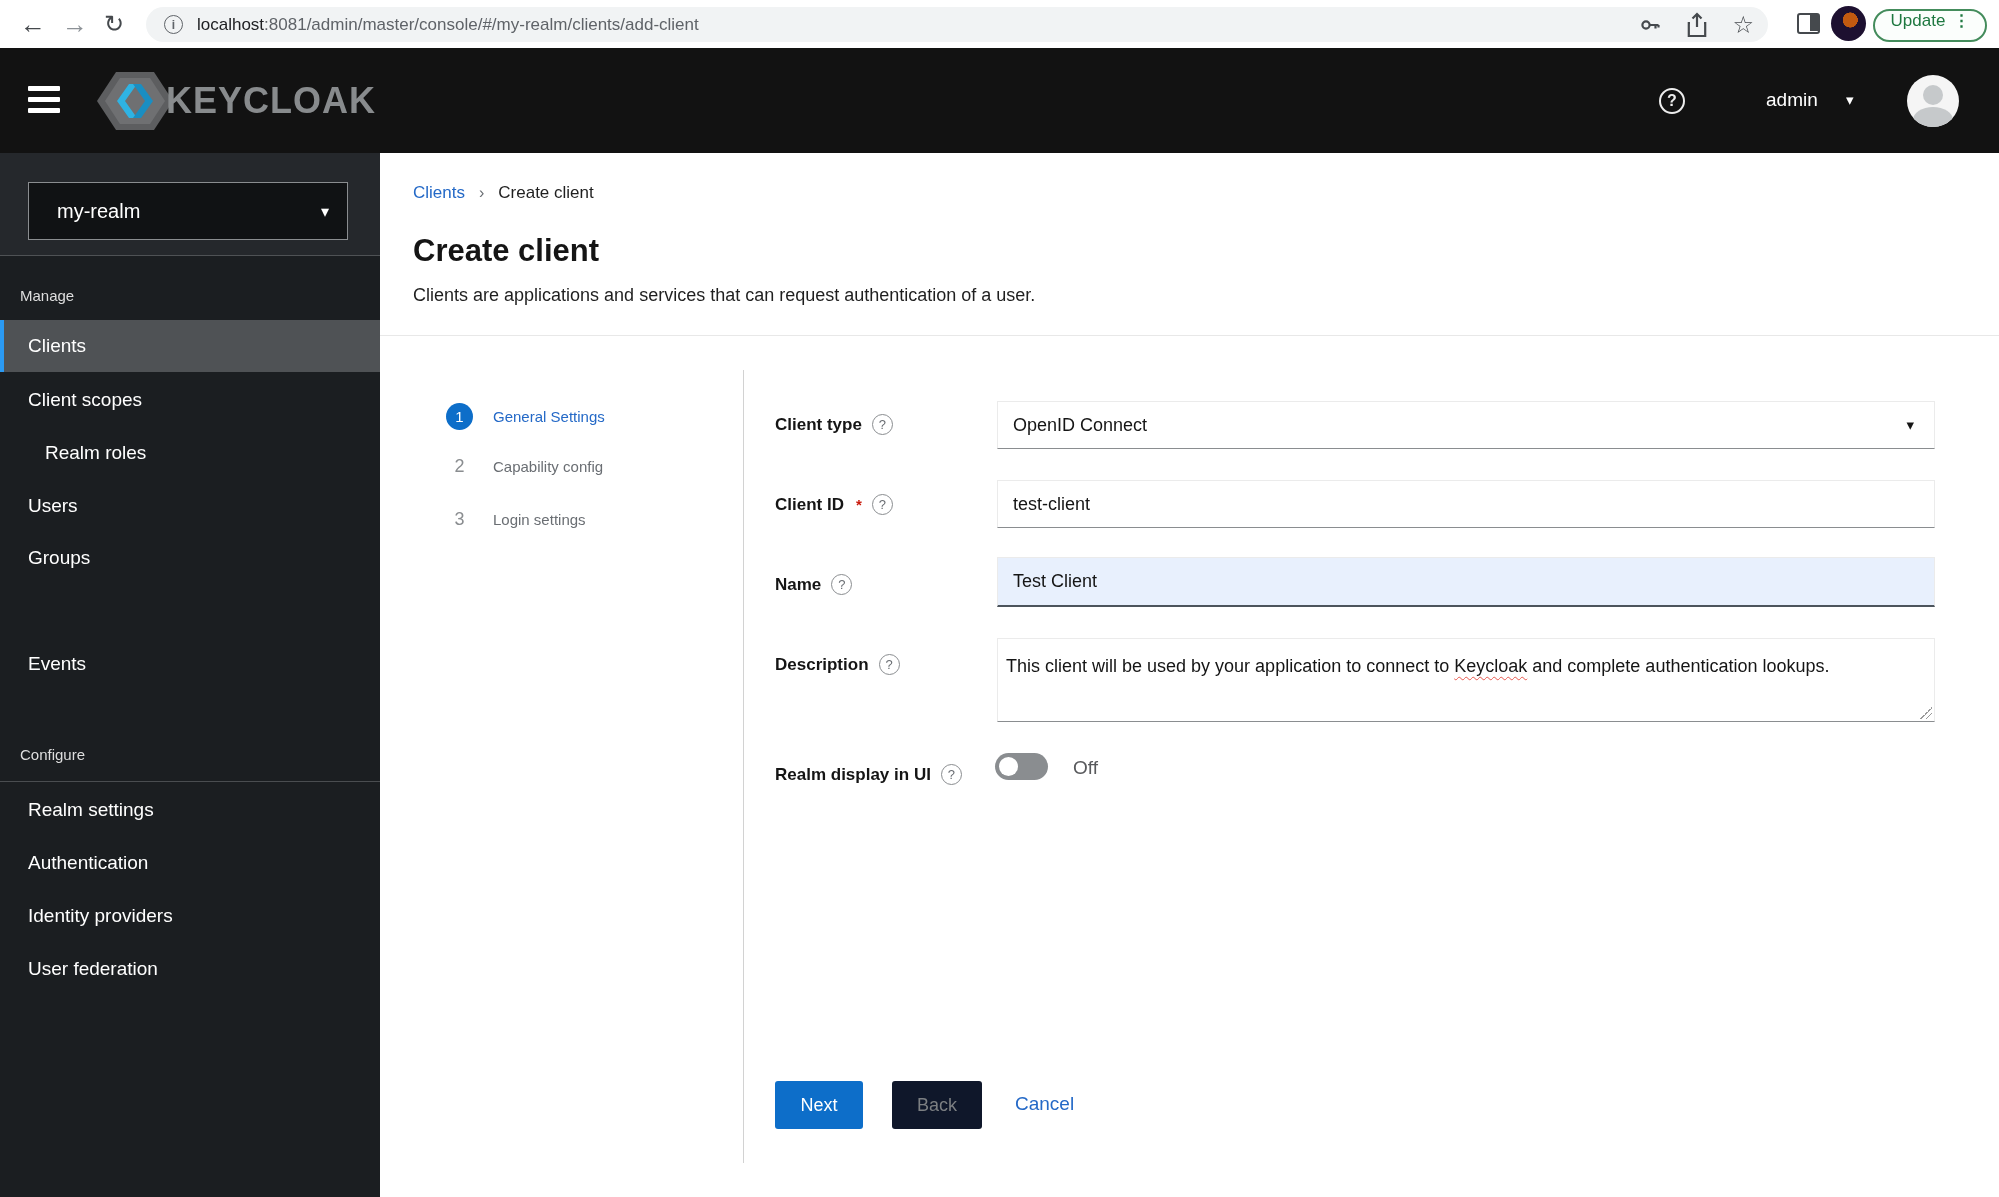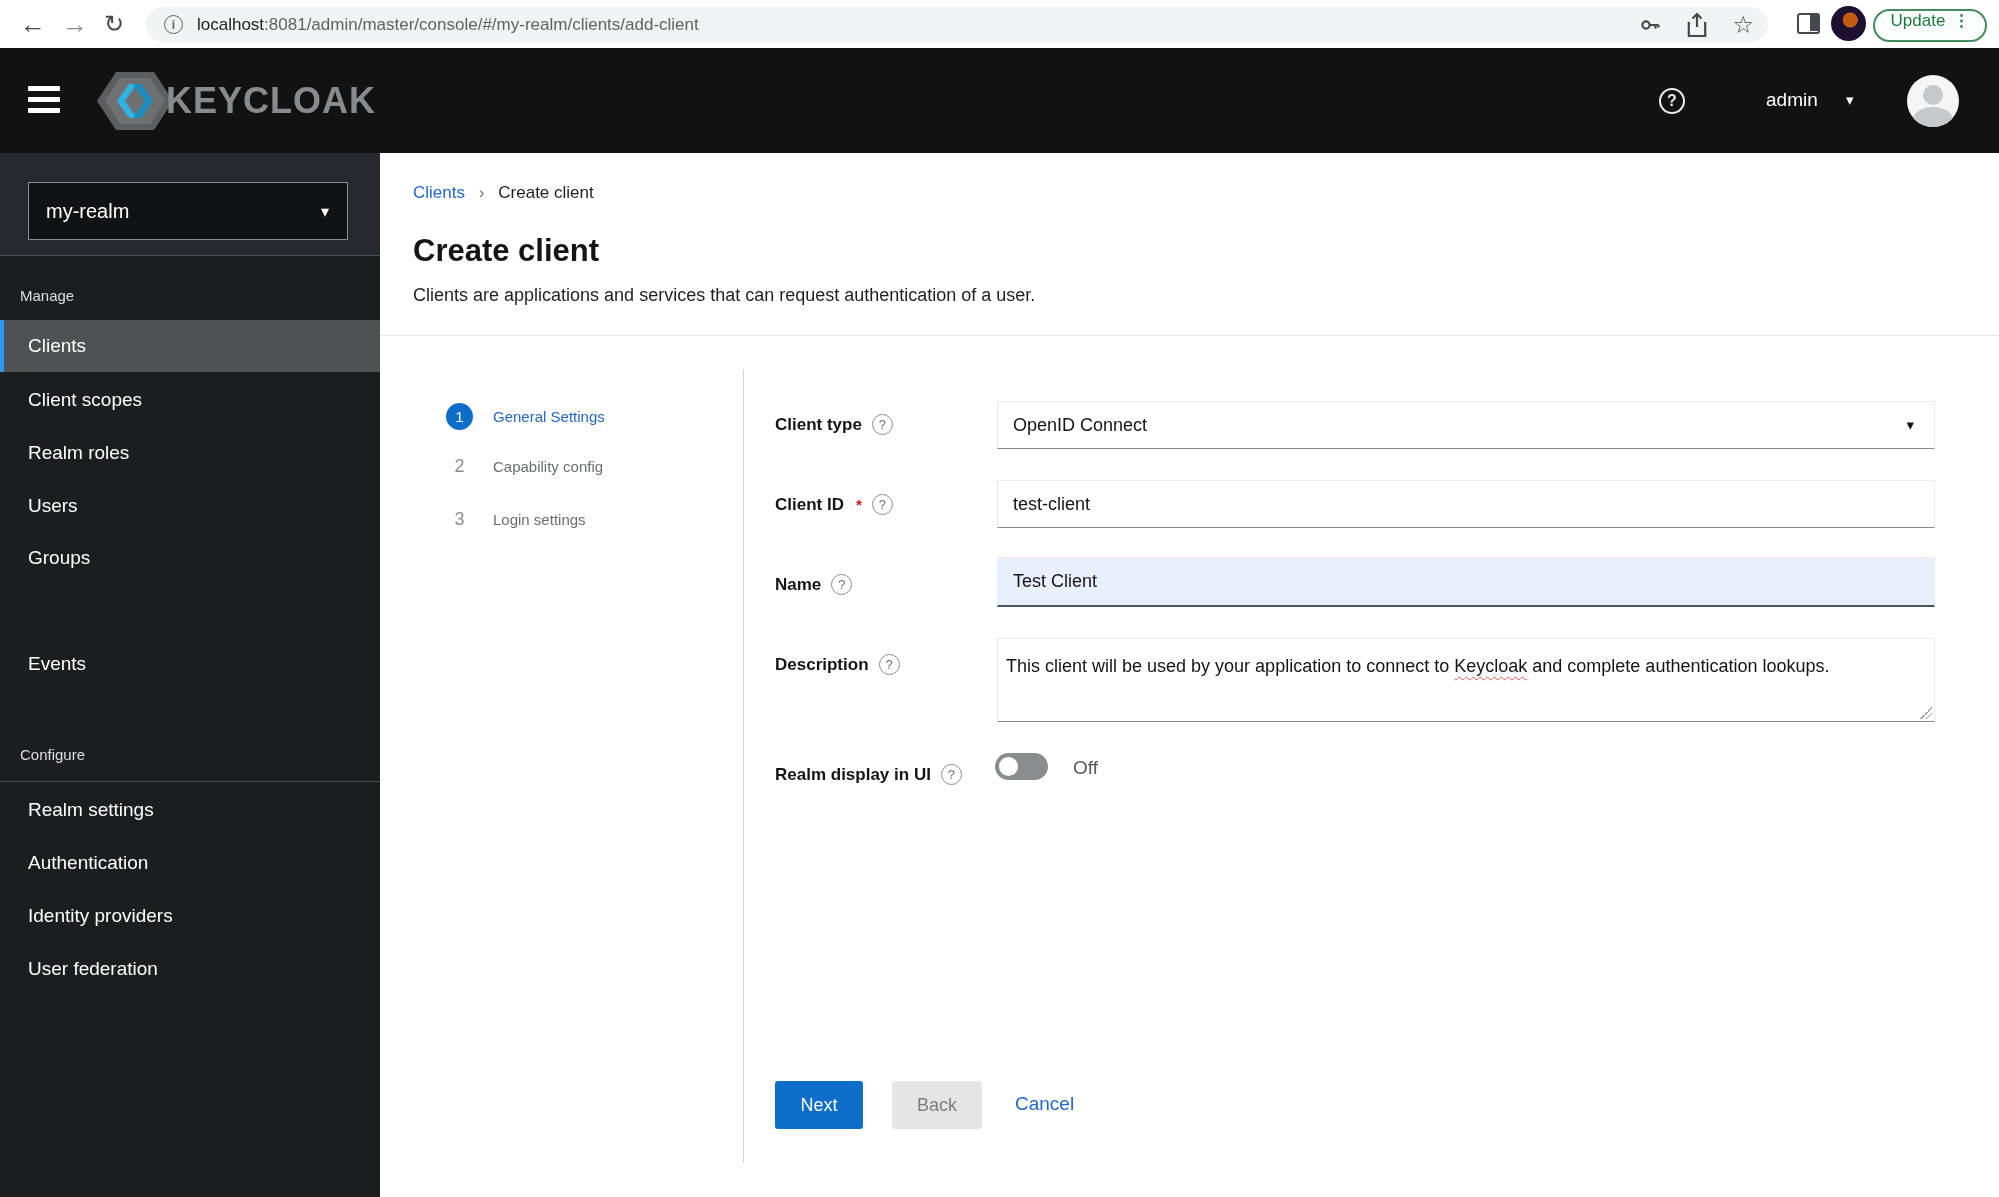--- a/index.html
+++ b/index.html
@@ -29,21 +29,21 @@
   .kc-help { position:absolute; left:1659px; top:40px; width:26px; height:26px; border:2px solid #ededed; border-radius:50%; color:#ededed; font-size:16px; font-weight:bold; display:flex; align-items:center; justify-content:center; }
   .kc-user { position:absolute; left:1766px; top:41px; font-size:19px; color:#fff; }
   .kc-user-caret { position:absolute; left:1846px; top:43px; font-size:15px; color:#fff; }
   .kc-avatar { position:absolute; left:1907px; top:27px; width:52px; height:52px; border-radius:50%; background:#f5f5f5; overflow:hidden; }
   .kc-avatar .head { position:absolute; left:16px; top:10px; width:20px; height:20px; border-radius:50%; background:#c6c9cb; }
   .kc-avatar .body { position:absolute; left:6px; top:32px; width:40px; height:26px; border-radius:50% 50% 0 0; background:#c6c9cb; }
 
   
   .sidebar { position:absolute; left:0; top:153px; width:380px; height:1044px; background:#1b1e21; }
   .realm-block { position:absolute; left:0; top:0; width:380px; height:103px; background:#25282c; border-bottom:1px solid #4f5255; }
-  .realm-select { position:absolute; left:28px; top:29px; width:320px; height:58px; background:#101214; border:1px solid #8a8d90; display:flex; align-items:center; cursor:pointer; }
+  .realm-select { position:absolute; left:28px; top:29px; width:320px; height:58px; background:#101214; border:1px solid #8a8d90; display:flex; align-items:center; cursor:pointer;padding-left:11px; }
   .realm-select .realm-name { margin-left:17px; font-size:20px; color:#fff; }
   .realm-select .caret { position:absolute; right:18px; color:#fff; font-size:16px; }
   .nav-section-label { position:absolute; left:20px; font-size:15px; color:#dedede; }
   .nav-item { position:absolute; left:0; width:380px; height:52px; display:flex; align-items:center; color:#fff; font-size:19px; cursor:pointer; }
   .nav-item span { margin-left:28px; }
   .nav-item.active { background:#4f5255; border-left:4px solid #2b9af3; }
   .nav-item.active span { margin-left:24px; }
   .sidebar-divider { position:absolute; left:0; width:380px; height:1px; background:#4a4d50; }
 
   
@@ -79,21 +79,21 @@
   .squiggle { text-decoration:underline; text-decoration-style:wavy; text-decoration-color:#e8574d; text-decoration-thickness:1px; text-underline-offset:4px; }
   .resize-grip { position:absolute; right:2px; bottom:2px; width:12px; height:12px; background:
      linear-gradient(135deg, transparent 0 50%, #9a9a9a 50% 56%, transparent 56% 72%, #9a9a9a 72% 78%, transparent 78%); }
   .toggle { position:absolute; left:615px; width:53px; height:27px; border-radius:14px; background:#8a8d90; cursor:pointer; }
   .toggle .knob { position:absolute; left:4px; top:4px; width:19px; height:19px; border-radius:50%; background:#fff; }
   .toggle-state { position:absolute; left:693px; font-size:19px; color:#58595c; }
 
   
   .btn { position:absolute; height:48px; border:none; border-radius:3px; font-size:18px; font-family:"Liberation Sans", sans-serif; display:flex; align-items:center; justify-content:center; cursor:pointer; }
   .btn-primary { left:395px; top:928px; width:88px; background:#0d6ec9; color:#fff; }
-  .btn-disabled { left:512px; top:928px; width:90px; background:#e5e5e5; color:#7c7f82; }
+  .btn-disabled { left:512px; top:928px; width:90px; background:#0f172a; color:#7c7f82; }
   .link-cancel { position:absolute; left:635px; top:940px; font-size:19px; color:#2469c7; cursor:pointer; }
 </style>
 </head>
 <body>
 
 <div class="browser-bar">
   <div class="nav-glyph" style="left:20px;">←</div>
   <div class="nav-glyph" style="left:62px; color:#8c9196;">→</div>
   <div class="nav-glyph" style="left:104px; font-size:24px;">↻</div>
 
@@ -161,21 +161,21 @@
   </div>
 
   <div class="nav-section-label" style="top:134px;">Manage</div>
 
   <div class="nav-item active" style="top:167px;">
       <span>Clients</span>
     </div>
   <div class="nav-item" style="top:221px;">
       <span>Client scopes</span>
     </div>
-  <div class="nav-item" style="top:274px;">
+  <div class="nav-item" style="top:274px;padding-left:17px;">
       <span>Realm roles</span>
     </div>
   <div class="nav-item" style="top:327px;">
       <span>Users</span>
     </div>
   <div class="nav-item" style="top:379px;">
       <span>Groups</span>
     </div>
   <div class="nav-item" style="top:485px;">
       <span>Events</span>

